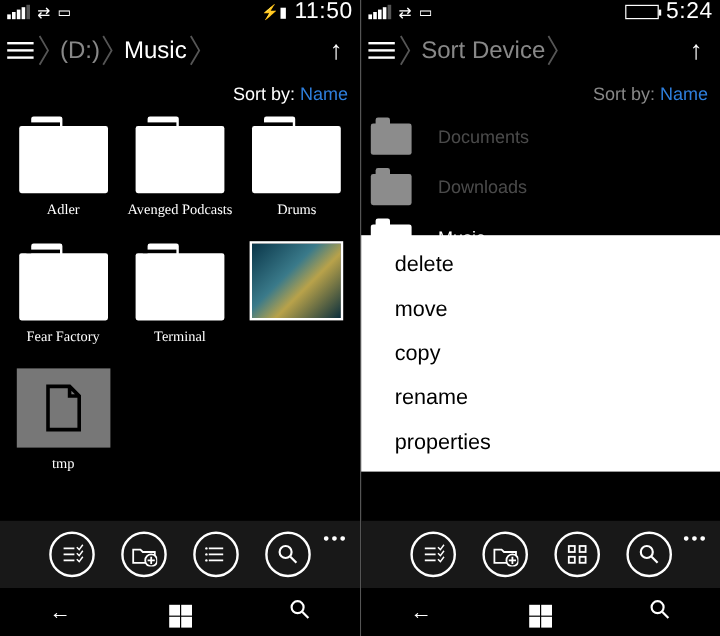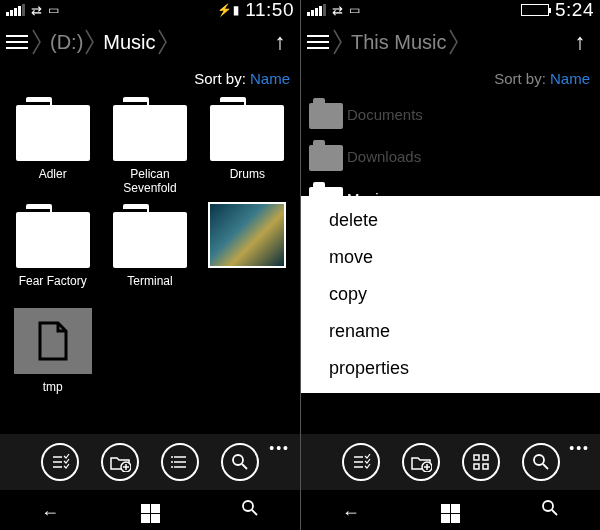--- a/index.html
+++ b/index.html
@@ -36,25 +36,25 @@
   .sortval { color:#2e7edb; }
 
   
   .grid { padding: 6px 8px 0; display:grid; grid-template-columns: repeat(3, 1fr); gap: 6px 8px; }
   .item { display:flex; flex-direction:column; align-items:center; cursor:pointer; }
   .folder { width: 74px; height: 56px; background:#fff; border-radius:2px; position:relative; margin-top:10px; }
   .folder::before { content:""; position:absolute; top:-8px; left:10px; width:26px; height:10px; background:#fff; border-radius:2px 2px 0 0; }
   .folder::after  { content:""; position:absolute; top:-3px; left:6px; right:40px; height:3px; background:#000; }
   .thumb-img { width: 78px; height: 66px; background: linear-gradient(135deg,#0a3649,#3a7a8a 40%,#b8a24a 60%,#0b2f3d); border:2px solid #fff; }
   .thumb-file { width: 78px; height: 66px; background:#777; display:flex; align-items:center; justify-content:center; }
-  .label { font-size:12px; margin-top:6px; text-align:center; line-height:1.2; min-height: 28px; }
+  .label { font-size:12px; margin-top:6px; text-align:center; line-height:1.2; min-height: 28px; font-family: Liberation Serif, serif; }
 
   
   .list { padding: 4px 8px 0; }
-  .listitem { display:flex; align-items:center; gap:4px; padding:6px 0; cursor:pointer; }
+  .listitem { display:flex; align-items:center; gap:22px; padding:6px 0; cursor:pointer; }
   .listitem.dim { opacity:0.55; }
   .folder-sm { width: 34px; height: 26px; background:#fff; border-radius:2px; position:relative; margin-top:4px; }
   .folder-sm::before { content:""; position:absolute; top:-5px; left:4px; width:12px; height:6px; background:#fff; border-radius:2px 2px 0 0; }
   .listlabel { font-size:15px; }
 
   
   .ctxmenu { position:absolute; left:0; right:0; top:196px; background:#fff; color:#000; padding: 6px 0 6px; }
   .ctxitem { padding: 8px 28px; font-size:18px; font-weight:300; cursor:pointer; }
 
   
@@ -118,21 +118,21 @@
       <span>Sort by: </span><span class="sortval">Name</span>
     </div>
 
     <div class="grid">
       <div class="item">
           <div class="folder"></div>
           <div class="label">Adler</div>
         </div>
       <div class="item">
           <div class="folder"></div>
-          <div class="label">Pelican Sevenfold</div>
+          <div class="label">Avenged Podcasts</div>
         </div>
       <div class="item">
           <div class="folder"></div>
           <div class="label">Drums</div>
         </div>
       <div class="item">
           <div class="folder"></div>
           <div class="label">Fear Factory</div>
         </div>
       <div class="item">
@@ -220,21 +220,21 @@
     <div class="header">
       <div class="hamb">
           <span></span>
           <span></span>
           <span></span>
         </div>
       <div class="crumbs">
         <svg class="chev" width="10" height="28">
             <polyline points="1,2 8,14 1,26" fill="none" stroke="#555" stroke-width="1.5"></polyline>
           </svg>
-        <span class="crumb dim">This Music</span>
+        <span class="crumb dim">Sort Device</span>
         <svg class="chev" width="10" height="28">
             <polyline points="1,2 8,14 1,26" fill="none" stroke="#555" stroke-width="1.5"></polyline>
           </svg>
       </div>
       <div class="up">↑</div>
     </div>
 
     <div class="sortrow dim">
       <span>Sort by: </span><span class="sortval">Name</span>
     </div>

